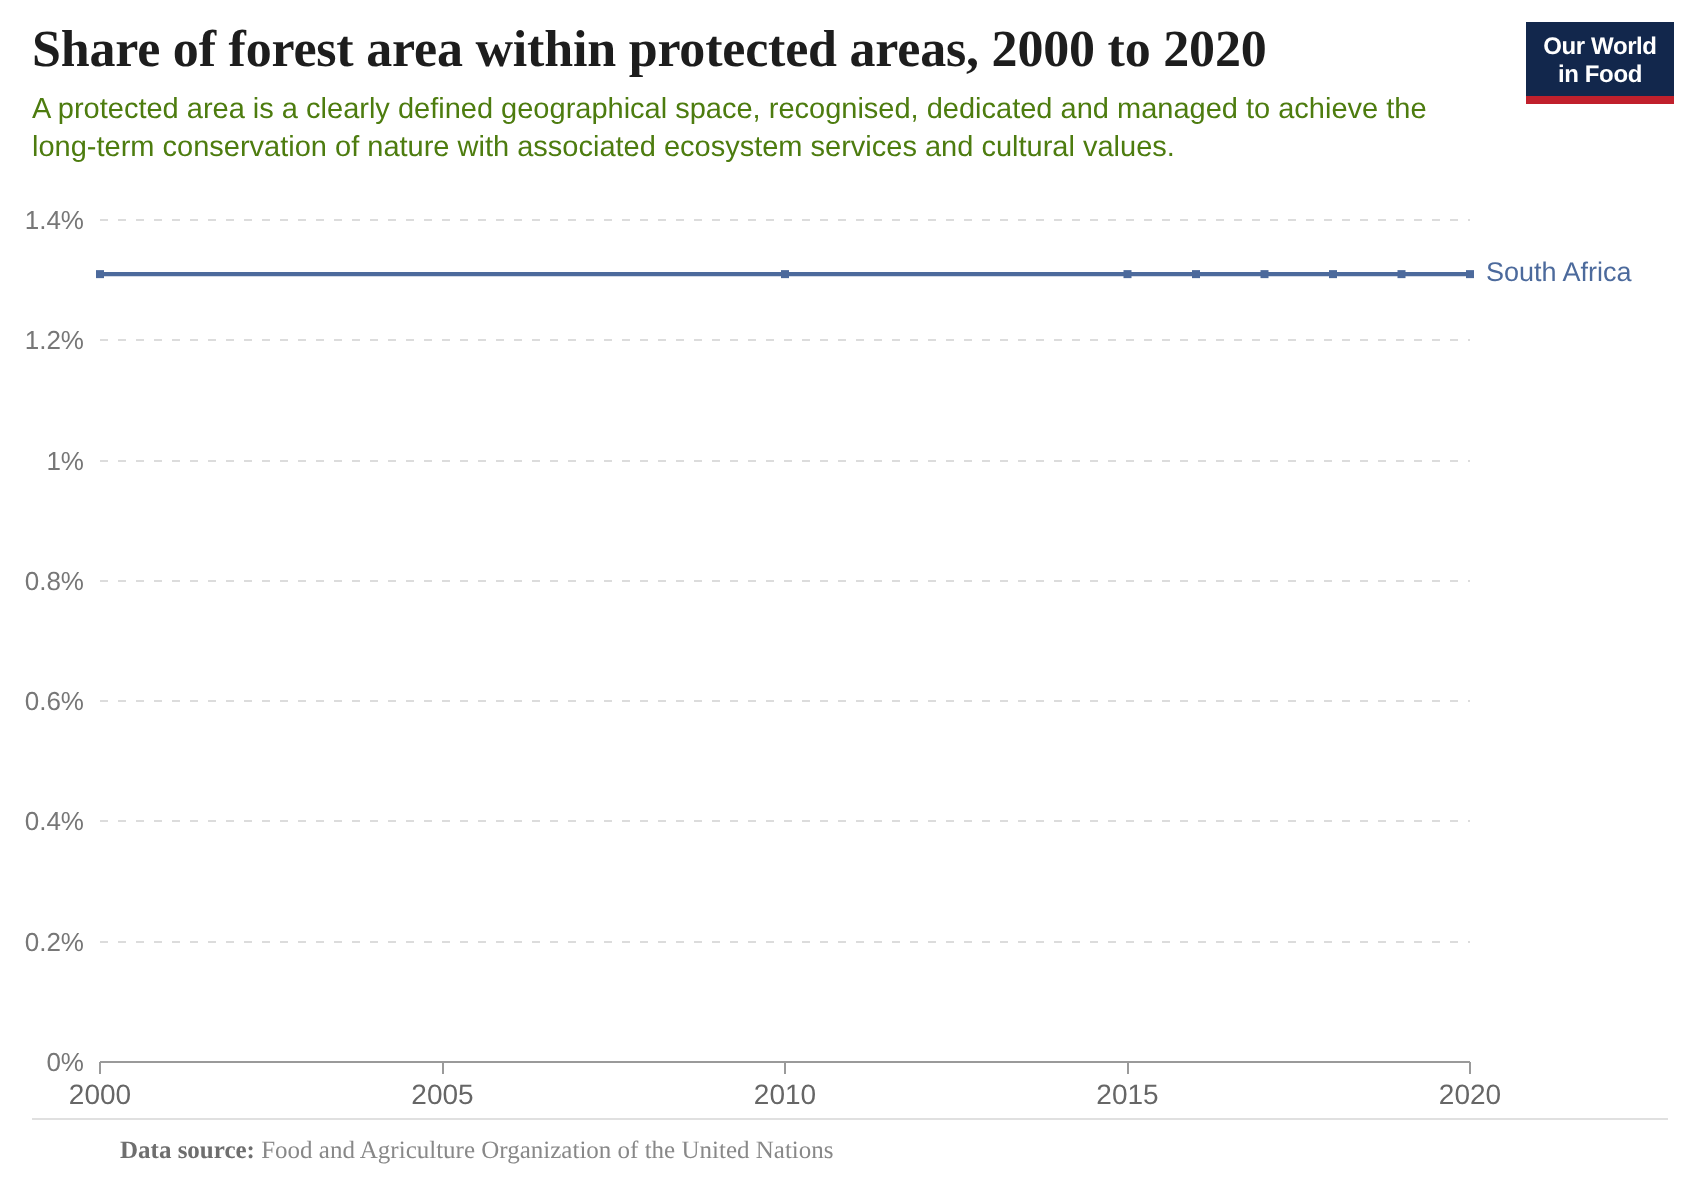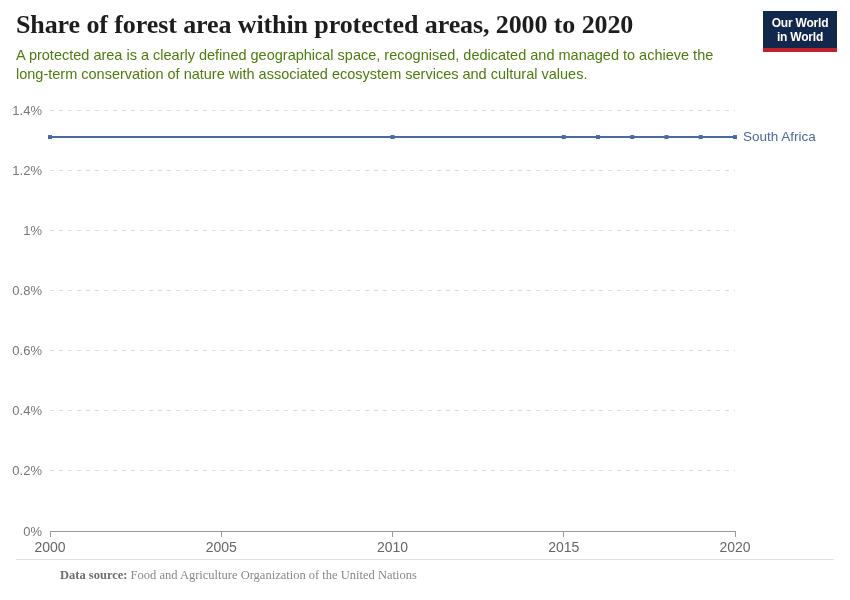--- a/index.html
+++ b/index.html
@@ -164,21 +164,21 @@
 
 <div class="chart-root">
 
   <div class="header">
     <h1 class="chart-title">Share of forest area within protected areas, 2000 to 2020</h1>
     <p class="chart-subtitle">A protected area is a clearly defined geographical space, recognised, dedicated and managed to achieve the long-term conservation of nature with associated ecosystem services and cultural values.</p>
   </div>
 
   <div class="owid-logo">
     <span class="owid-logo-line">Our World</span>
-    <span class="owid-logo-line">in World</span>
+    <span class="owid-logo-line">in Food</span>
   </div>
 
   <div class="plot">
     <svg width="850" height="600" viewBox="0 0 850 600" xmlns="http://www.w3.org/2000/svg">
       <g id="gridlines">
           <line x1="50" y1="470.85714285714283" x2="735" y2="470.85714285714283" class="gridline"></line>
           <line x1="50" y1="410.71428571428567" x2="735" y2="410.71428571428567" class="gridline"></line>
           <line x1="50" y1="350.57142857142856" x2="735" y2="350.57142857142856" class="gridline"></line>
           <line x1="50" y1="290.4285714285714" x2="735" y2="290.4285714285714" class="gridline"></line>
           <line x1="50" y1="230.28571428571428" x2="735" y2="230.28571428571428" class="gridline"></line>

